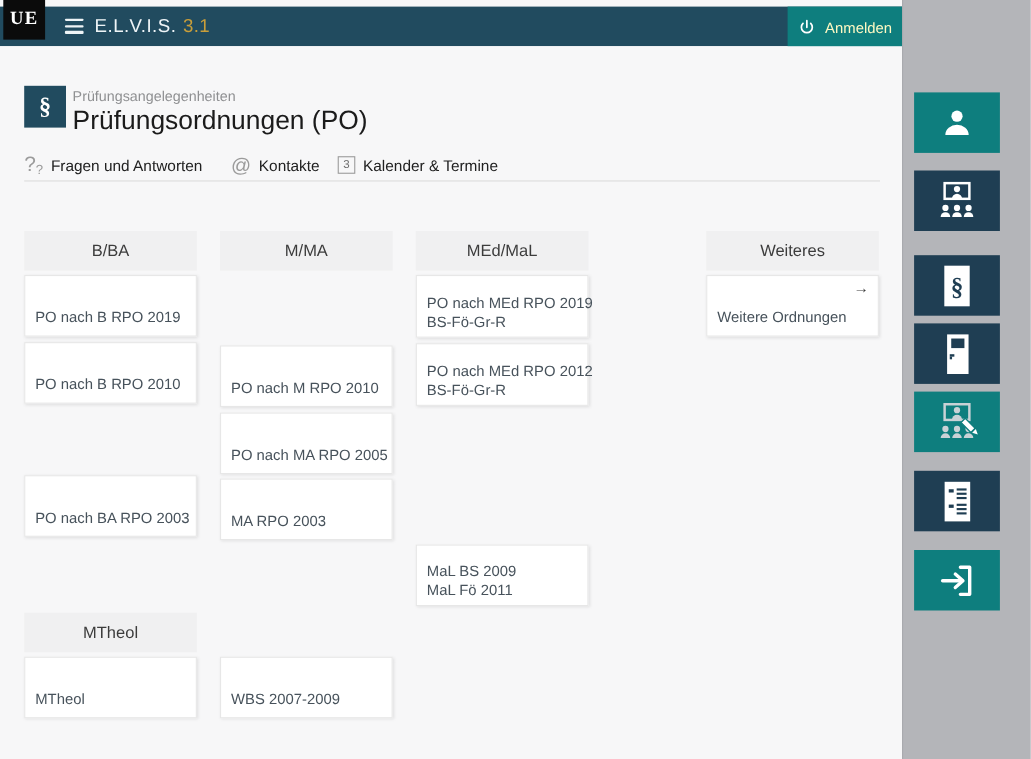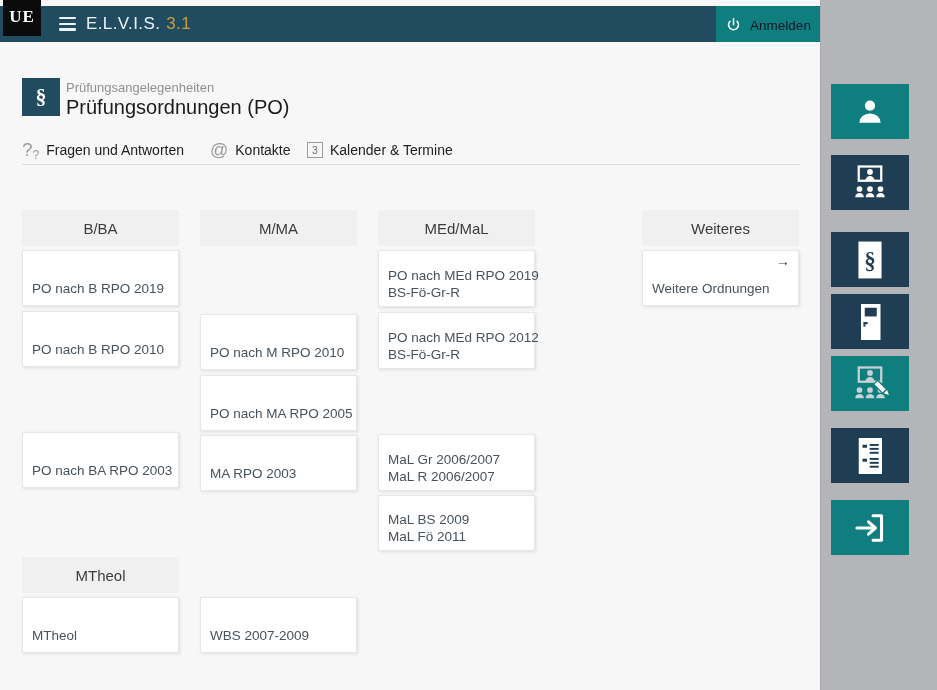--- a/index.html
+++ b/index.html
@@ -21,21 +21,21 @@
     background:#0b0b0b; color:#fff; display:flex; align-items:center; justify-content:center;
     font-family:"Liberation Serif", serif; font-weight:bold; font-size:17px; letter-spacing:1px;
     cursor:pointer;
   }
   .hamburger { position:absolute; left:59px; top:11px; width:17px; cursor:pointer; }
   .hamburger span { display:block; width:17px; height:2.4px; background:#eef4f6; margin-bottom:3.2px; border-radius:1px; }
   .app-title { position:absolute; left:86px; top:8px; font-size:17px; color:#eef4f7; letter-spacing:0.4px; }
   .app-version { color:#c99e3a; margin-left:6px; }
   .login-btn {
     position:absolute; left:716px; top:6px; width:104px; height:38px;
-    background:#0e7e7e; color:#0f172a; font-size:13.5px;
+    background:#0e7e7e; color:#fef9c3; font-size:13.5px;
     display:flex; align-items:center; justify-content:center; gap:8px; cursor:pointer;
   }
 
   
   .sidebar {
     position:absolute; left:820px; top:0; width:117px; height:690px;
     background:#b4b5b9; border-left:1px solid #a9aaae;
   }
   .side-btn {
     position:absolute; left:10px; width:78px; height:55px;
@@ -46,21 +46,21 @@
 
   
   .content { position:absolute; left:0; top:42px; width:820px; height:648px; background:#f7f7f8; }
 
   .ph-icon {
     position:absolute; left:22px; top:36px; width:38px; height:38px; background:#214b5f;
     color:#fff; display:flex; align-items:center; justify-content:center;
     font-family:"Liberation Serif", serif; font-size:22px; font-weight:bold;
   }
   .eyebrow { position:absolute; left:66px; top:38px; font-size:13px; color:#8f9092; }
-  .page-title { position:absolute; left:66px; top:54px; font-size:20px; color:#1b1b1b; }
+  .page-title { position:absolute; left:66px; top:54px; font-size:24px; color:#1b1b1b; }
 
   .quicklink { position:absolute; top:96px; height:24px; display:flex; align-items:center; gap:7px; cursor:pointer; }
   .quicklink .lbl { font-size:14px; color:#212121; white-space:nowrap; }
   .q-icon { color:#9b9b9b; font-size:19px; line-height:1; }
   .q-icon .small-q { font-size:12px; vertical-align:-3px; }
   .at-icon { color:#9b9b9b; font-size:18px; line-height:1; }
   .cal-icon {
     width:16px; height:16px; border:1.5px solid #9b9b9b; color:#707070;
     font-size:10.5px; display:flex; align-items:center; justify-content:center;
   }
@@ -148,23 +148,20 @@
     </div>
   <div class="card" style="left:200px; top:393px; height:56px;">
       <span class="label">MA RPO 2003</span>
     </div>
 
   <div class="card" style="left:378px; top:208px; height:57px;">
     <span class="label2"><span>PO nach MEd RPO 2019</span><br><span>BS-Fö-Gr-R</span></span>
   </div>
   <div class="card" style="left:378px; top:270px; height:57px;padding-left:48px;">
     <span class="label2"><span>PO nach MEd RPO 2012</span><br><span>BS-Fö-Gr-R</span></span>
-  </div>
-  <div class="card" style="left:378px; top:392px; height:57px;">
-    <span class="label2"><span>MaL Gr 2006/2007</span><br><span>MaL R 2006/2007</span></span>
   </div>
   <div class="card" style="left:378px; top:453px; height:56px;">
     <span class="label2"><span>MaL BS 2009</span><br><span>MaL Fö 2011</span></span>
   </div>
 
   <div class="card" style="left:642px; top:208px; height:56px;">
     <span class="arrow">→</span>
     <span class="label">Weitere Ordnungen</span>
   </div>
 

